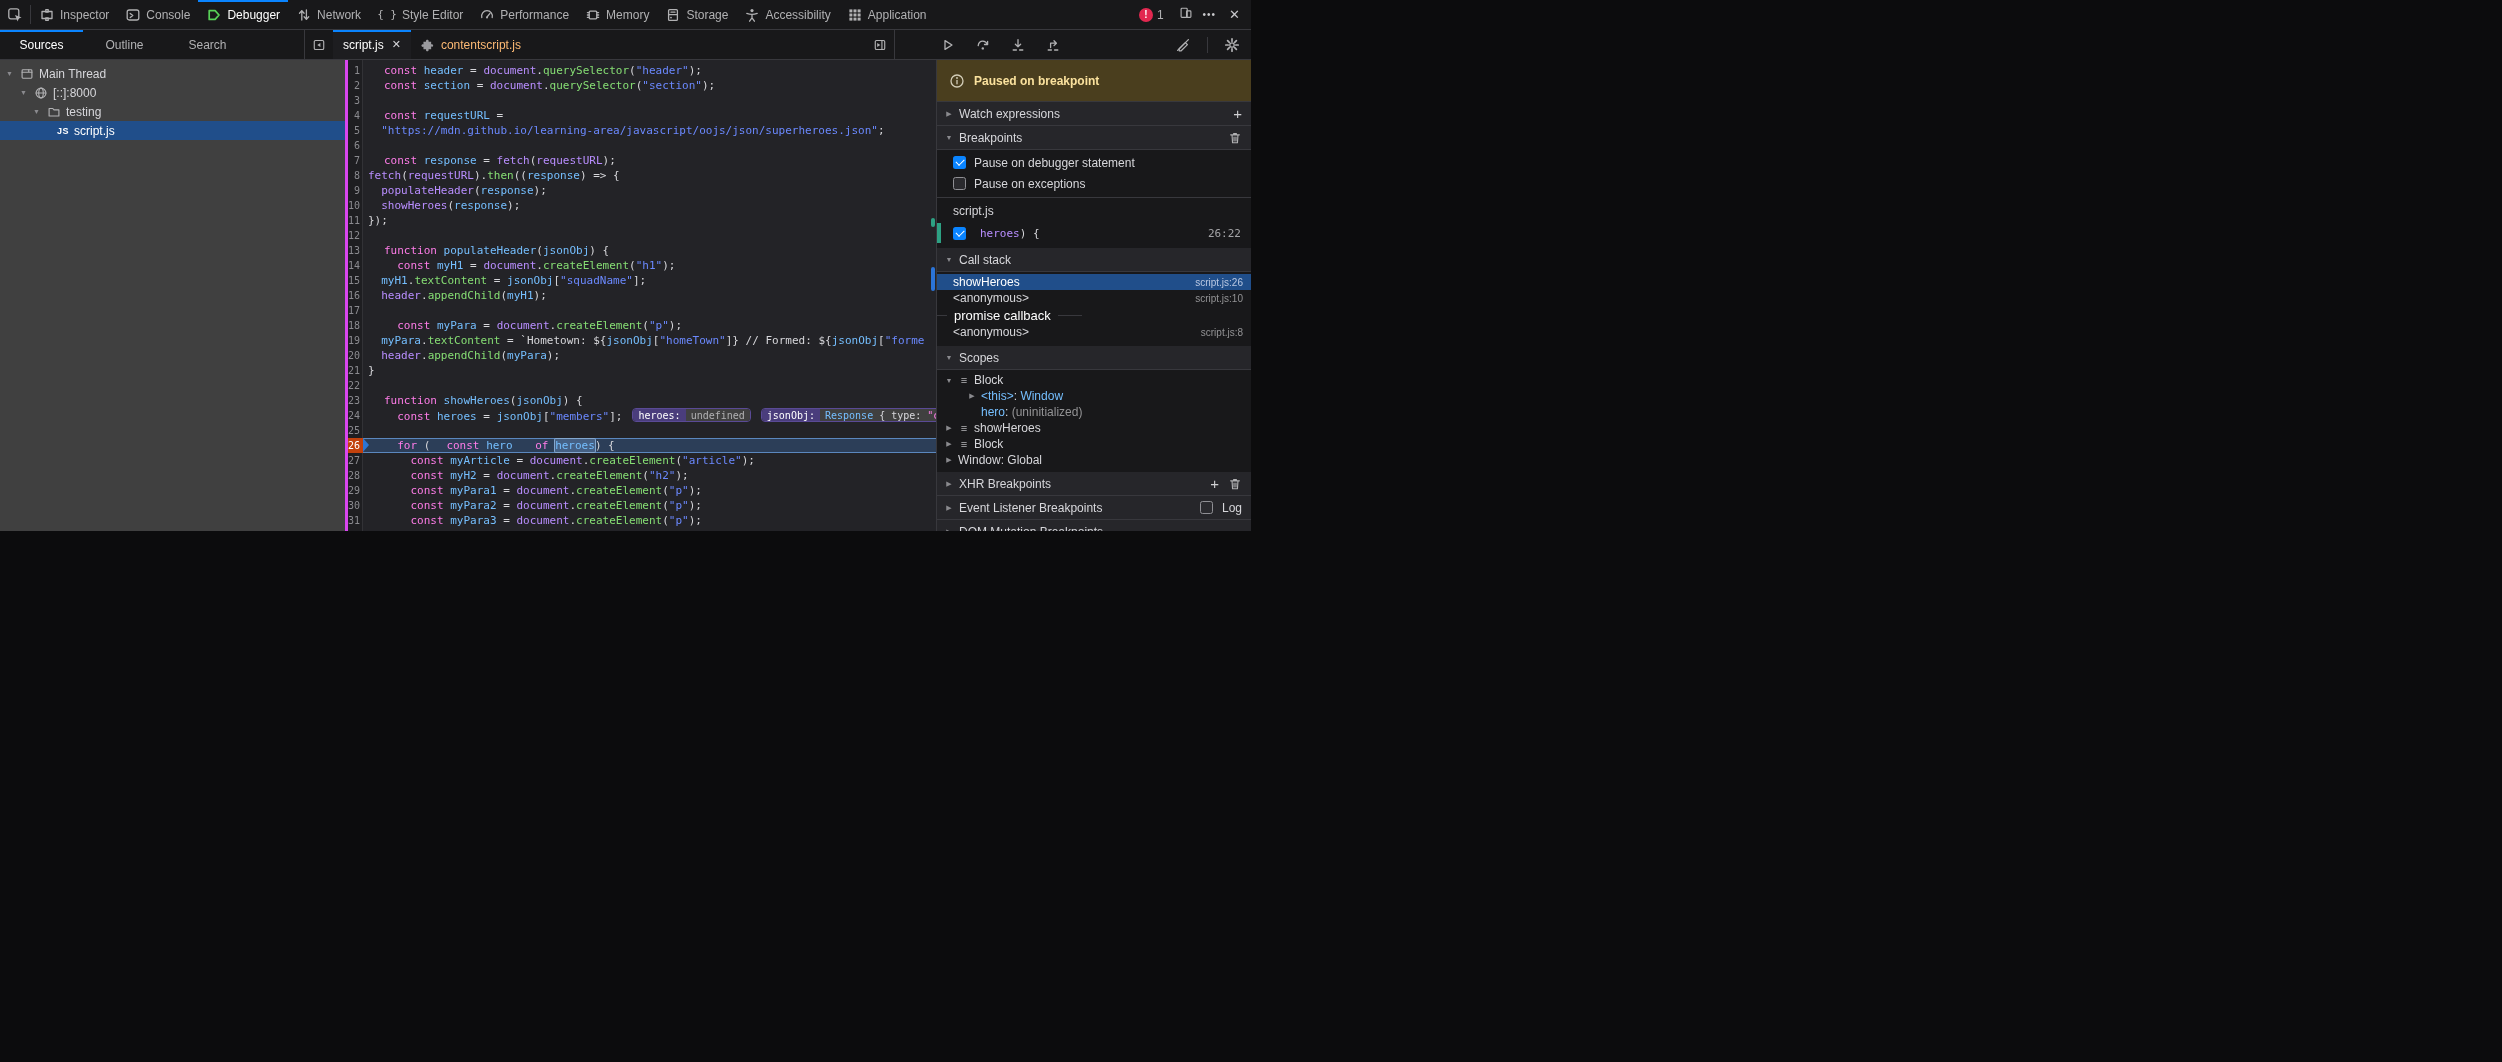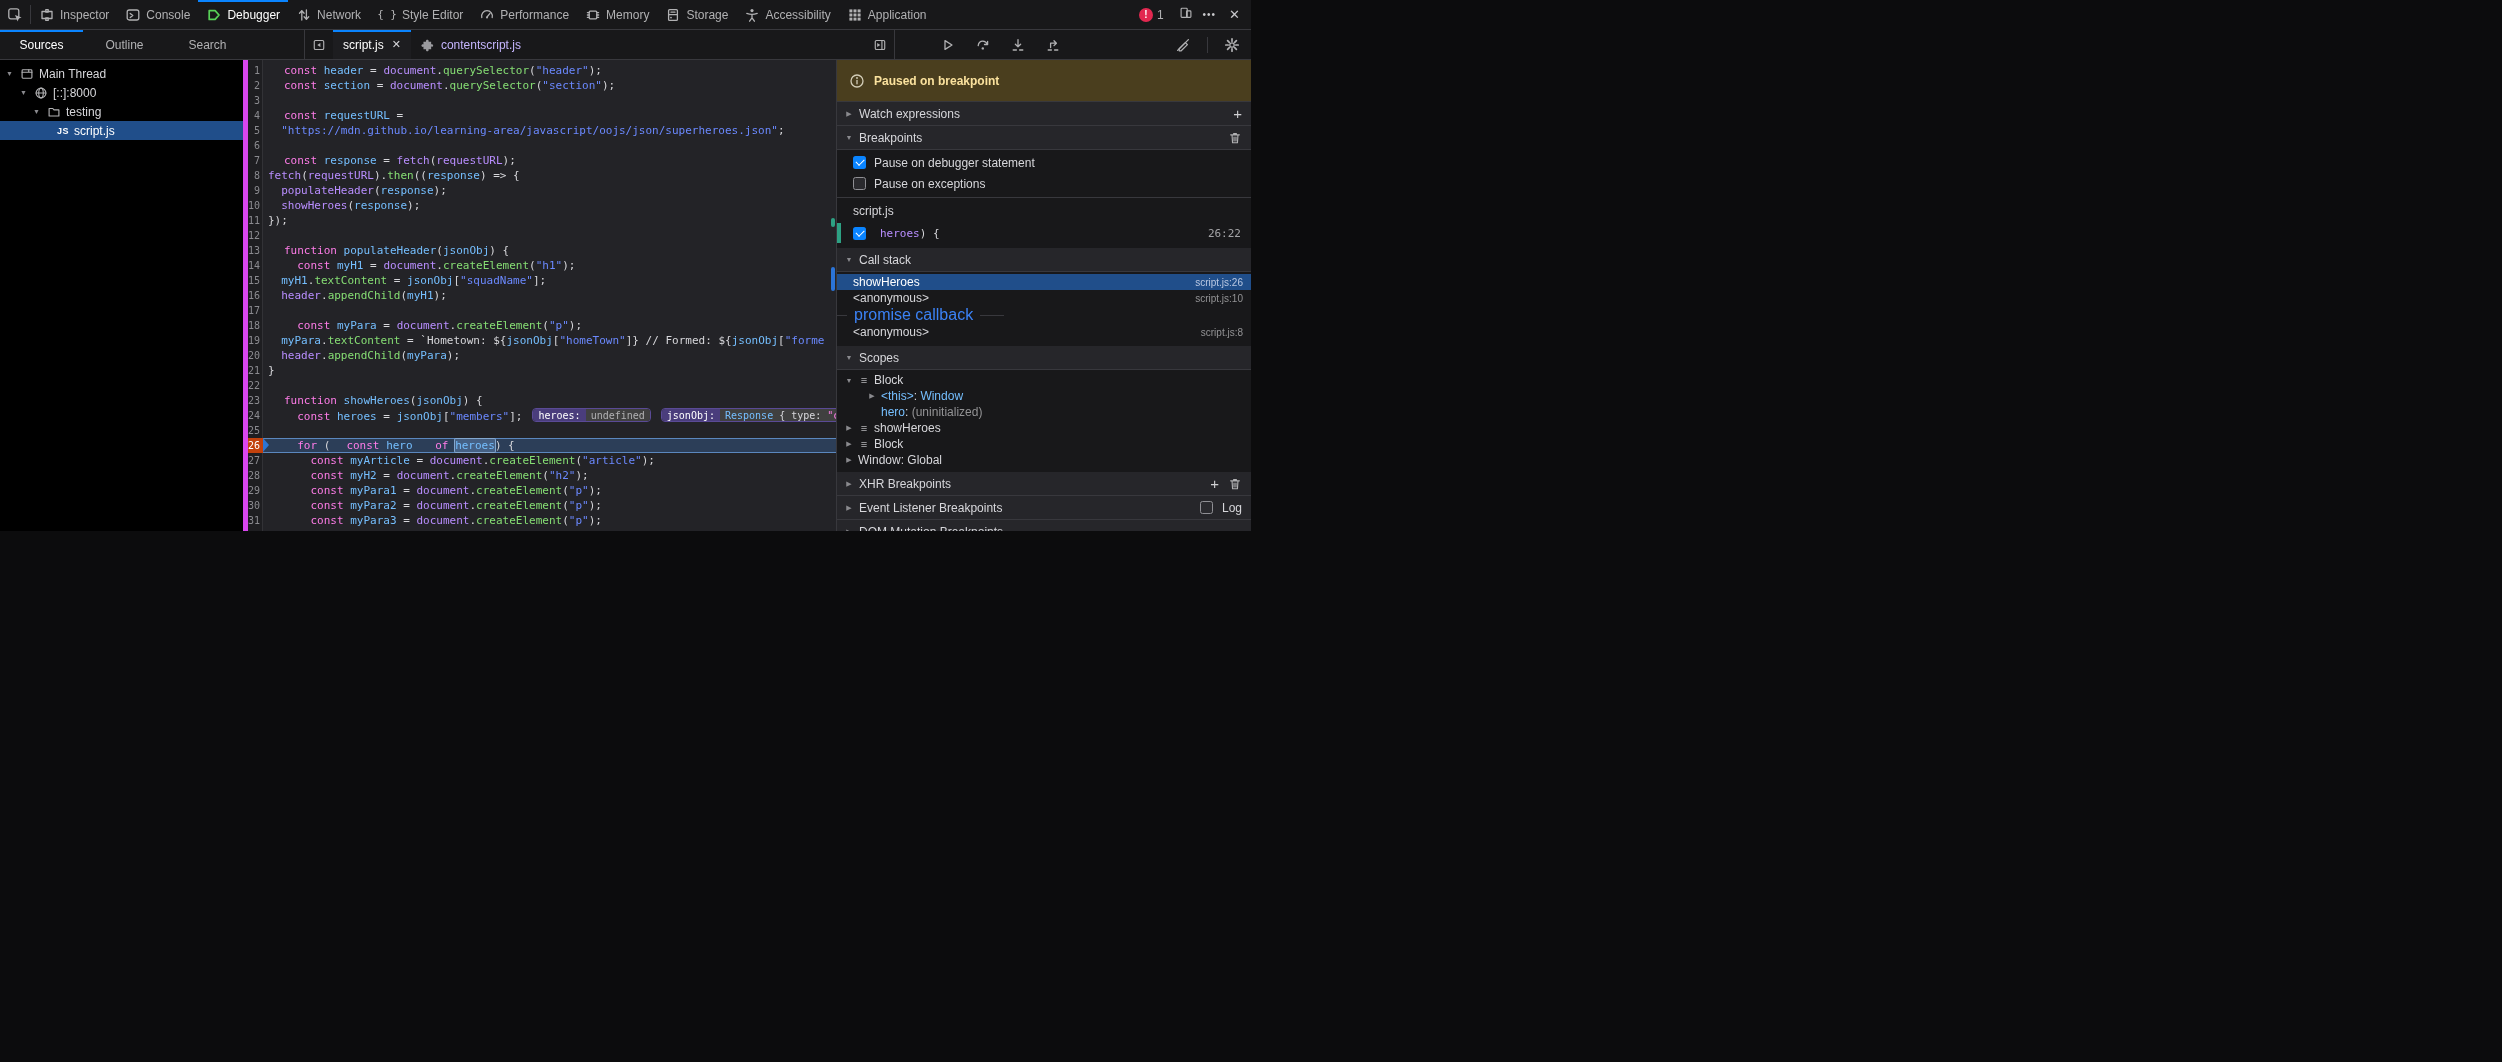--- a/index.html
+++ b/index.html
@@ -21,31 +21,31 @@
   .ic { width:16px; height:16px; stroke:#b1b1b3; fill:none; stroke-width:1.3; stroke-linecap:round; stroke-linejoin:round; flex:none; }
   .ic.small { width:14px; height:14px; }
 
   
   .row2 { height:30px; flex:none; display:flex; align-items:stretch; background:#18181a; border-bottom:1px solid #38383d; }
   .row2-left { width:305px; flex:none; display:flex; border-right:1px solid #38383d; }
   .ptab { width:83px; display:flex; align-items:center; justify-content:center; font-size:12px; color:#b1b1b3; }
   .ptab.active { color:#fff; box-shadow:inset 0 2px 0 #0a84ff; }
   .row2-mid { width:590px; flex:none; display:flex; align-items:stretch; border-right:1px solid #38383d; }
   .icon-btn { width:28px; display:flex; align-items:center; justify-content:center; }
-  .stab { display:flex; align-items:center; gap:6px; padding:0 10px; font-size:12px; color:#c4b5fd; }
+  .stab { display:flex; align-items:center; gap:6px; padding:0 10px; font-size:12px; color:#fdba74; }
   .stab.active { color:#fff; box-shadow:inset 0 2px 0 #0a84ff; background:#1d1d20; }
   .stab .x { font-size:11px; color:#d7d7db; margin-left:2px; }
   .row2-right { flex:1; display:flex; align-items:center; padding:0 8px 0 42px; gap:13px; }
   .dbg-btn { width:22px; height:22px; display:flex; align-items:center; justify-content:center; }
 
   
   .content { flex:1; display:flex; min-height:0; }
 
   
-  .sources-pane { width:248px; flex:none; background:#000000; border-right:5px solid #d946ef; padding-top:4px; font-size:12px; color:#d7d7db; overflow:hidden; }
+  .sources-pane { width:348px; flex:none; background:#404040; border-right:3px solid #d946ef; padding-top:4px; font-size:12px; color:#d7d7db; overflow:hidden; }
   .trow { height:19px; display:flex; align-items:center; gap:5px; white-space:nowrap; }
   .trow .tri { width:11px; text-align:center; font-size:7px; color:#8a8a8e; flex:none; }
   .trow.sel { background:#204e8a; color:#fff; }
   .js-badge { font-weight:700; font-size:9px; color:#fff; letter-spacing:.5px; }
 
   
   .editor { width:589px; flex:none; position:relative; background:#232327; border-right:1px solid #38383d; overflow:hidden; font-family:"DejaVu Sans Mono", monospace; }
   .gutter-bg { position:absolute; left:0; top:0; bottom:0; width:15px; background:#1e1e21; border-right:1px solid #323236; }
   .lines { position:relative; padding-top:3px; }
   .line { display:flex; height:15px; line-height:15px; white-space:pre; position:relative; }
@@ -80,21 +80,21 @@
   .cb.on::after { content:""; position:absolute; left:2.5px; top:3px; width:6.5px; height:3.5px; border-left:1.7px solid #fff; border-bottom:1.7px solid #fff; transform:rotate(-45deg); }
   .cb.off { background:#2a2a2e; border:1px solid #8f8f94; }
   .bp-file { height:26px; line-height:27px; padding-left:16px; border-top:1px solid #38383d; margin-top:3px; font-size:12px; color:#d7d7db; }
   .bp-entry { height:20px; display:flex; align-items:center; gap:14px; padding:0 10px 0 12px; border-left:4px solid #2da183; font-family:"DejaVu Sans Mono", monospace; font-size:11px; }
   .bp-var { color:#b98eff; } .bp-rest { color:#d7d7db; }
   .bp-loc { margin-left:auto; color:#a3a3a6; font-size:11px; }
   .frame { height:16px; display:flex; align-items:center; padding:0 8px 0 16px; font-size:12px; color:#d7d7db; }
   .frame.sel { background:#204e8a; color:#fff; }
   .frame .loc { margin-left:auto; color:#939395; font-size:10px; }
   .frame.sel .loc { color:#b9c8e2; }
-  .fgroup { height:18px; display:flex; align-items:center; gap:7px; font-size:16px; color:#3b82f6; }
+  .fgroup { height:18px; display:flex; align-items:center; gap:7px; font-size:13px; color:#ffffff; }
   .fgroup .gline { height:1px; background:#38383d; flex:none; }
   .srow { height:16px; display:flex; align-items:center; gap:4px; padding-left:7px; font-size:12px; color:#d7d7db; white-space:nowrap; }
   .srow .tri { width:10px; font-size:7px; color:#8a8a8e; text-align:center; flex:none; }
   .srow .burger { color:#b5b5b8; font-size:11px; width:12px; text-align:center; flex:none; }
   .srow.i1 { padding-left:30px; }
   .srow.i2 { padding-left:44px; }
   .sname { color:#75bfff; } .sval-blue { color:#75bfff; } .sval-dim { color:#939395; } .scolon { color:#d7d7db; }
   .log-label { font-size:12px; color:#d7d7db; }
   .evt-cb { display:flex; align-items:center; gap:5px; }
   .pad2 { padding-top:2px; } .padb5 { padding-bottom:5px; } .padb6 { padding-bottom:6px; } .padb4 { padding-bottom:4px; }

